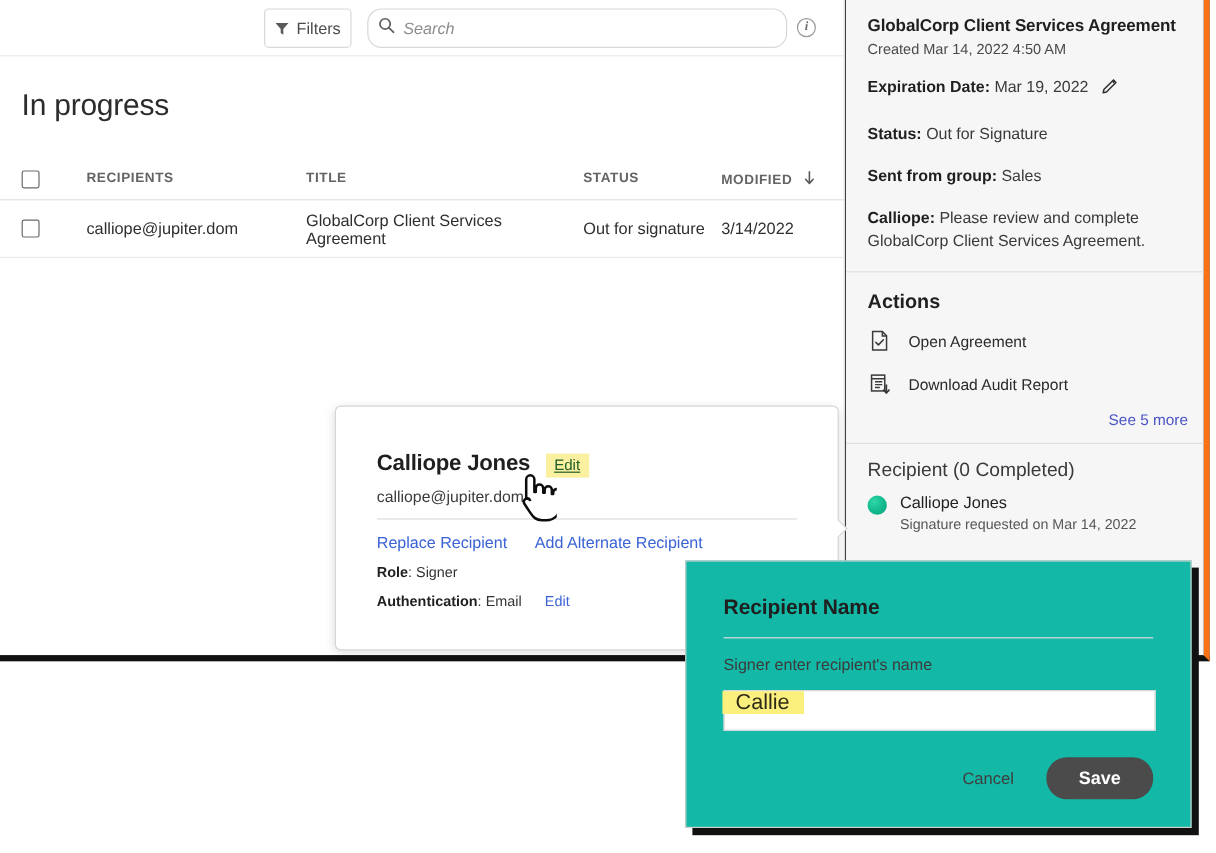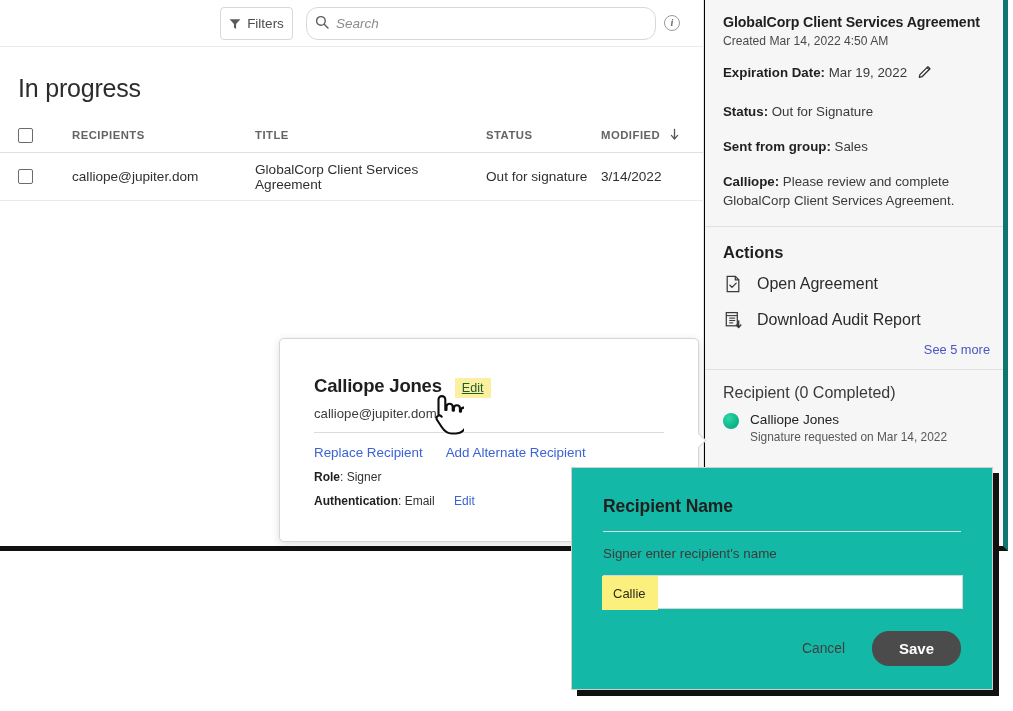--- a/index.html
+++ b/index.html
@@ -8,22 +8,22 @@
     background: #ffffff;
     font-family: "Liberation Sans", sans-serif;
     overflow: hidden;
   }
   #root { position: relative; width: 1013px; height: 711px; background: #fff; }
 
   
   .app-frame {
     position: absolute; left: 0; top: 0;
     width: 1008px; height: 551px;
-    background: #000000;
-    border-right: 5px solid #0f766e;
+    background: #404040;
+    border-right: 5px solid #f97316;
     border-bottom: 5px solid #111;
     overflow: hidden;
   }
 
   
   .list-pane {
     position: absolute; left: 0; top: 0;
     width: 704px; height: 546px;
     background: #ffffff;
     border-right: 1px solid #e4e4e4;
@@ -63,21 +63,21 @@
     font-family: "Liberation Serif", serif; font-style: italic; font-weight: bold;
     cursor: pointer;
   }
 
   .section-title {
     position: absolute; left: 18px; top: 74px;
     font-size: 25px; color: #2c2c2c; font-weight: 400; letter-spacing: -0.2px;
   }
 
   
-  .tbl { position: absolute; left: 0; top: 118px; width: 704px; }
+  .tbl { position: absolute; left: 0; top: 132px; width: 704px; }
   .thead {
     display: flex; align-items: center; height: 35px;
     border-bottom: 1px solid #e0e0e0;
     font-size: 11.3px; color: #646464; font-weight: 700; letter-spacing: 0.5px;
   }
   .trow {
     display: flex; align-items: center; height: 48px;
     border-bottom: 1px solid #eaeaea;
     font-size: 13.6px; color: #2f2f2f;
   }
@@ -103,21 +103,21 @@
   .agr-title { font-size: 14.2px; font-weight: bold; color: #1f1f1f; letter-spacing: -0.1px; }
   .agr-created { font-size: 12.1px; color: #4a4a4a; margin-top: 4px; }
   .kv { font-size: 13.3px; color: #3a3a3a; margin-top: 16px; line-height: 1.42; }
   .kv b { color: #1f1f1f; font-weight: bold; }
   .pencil { display:inline-block; vertical-align: -4px; margin-left: 6px; cursor: pointer; }
   .rail-div { height: 1px; background: #e0e0e0; }
 
   .actions-h { font-size: 16.5px; color: #1f1f1f; font-weight: bold; padding: 16px 18px 4px 18px; }
   .act-row {
     display: flex; align-items: center; gap: 14px;
-    padding: 8px 18px; font-size: 16px; color: #2b2b2b; cursor: pointer;
+    padding: 8px 18px; font-size: 13px; color: #2b2b2b; cursor: pointer;
   }
   .act-ico { width: 20px; height: 20px; flex: none; display:block; }
   .see-more {
     text-align: right; padding: 4px 18px 12px 18px;
     font-size: 12.8px; color: #4a54c4; cursor: pointer;
   }
   .rcp-h { font-size: 16px; color: #3a3a3a; padding: 14px 18px 8px 18px; }
   .rcp-row { display: flex; gap: 11px; padding: 0 18px; align-items: flex-start; }
   .dot {
     width: 16px; height: 16px; border-radius: 50%; flex: none; margin-top: 3px;
@@ -172,24 +172,24 @@
   .dlg-title { font-size: 17.5px; font-weight: bold; color: #1f1f1f; letter-spacing: -0.1px; }
   .dlg-hr { height: 1px; background: #dcdcdc; margin: 14px 0 0 0; }
   .dlg-sub { font-size: 13.4px; color: #3b3b3b; margin-top: 14px; }
   .dlg-input {
     margin-top: 14px; height: 34px; width: 360px;
     border: 1px solid #d6d6d6; background: #fff;
     display: flex; align-items: center;
     cursor: text; position: relative;
   }
   .dlg-val {
-    position: absolute; left: -2px; top: 0; height: 34px;
+    position: absolute; left: -2px; top: 0; height: 19px;
     display: flex; align-items: center;
     background: #fbf07e; padding: 0 12px 0 11px;
-    font-size: 13px; color: #2f2a17;
+    font-size: 18px; color: #2f2a17;
   }
   .dlg-btns { display: flex; justify-content: flex-end; align-items: center; gap: 17px; margin-top: 22px; }
   .btn-cancel { font-size: 13.8px; color: #3f3f3f; padding: 8px 10px; cursor: pointer; background: none; border: none; font-family: inherit; }
   .btn-save {
     font-size: 15px; color: #fff; font-weight: bold;
     background: #4b4b4b; border: none; border-radius: 17px;
     padding: 9px 27px; cursor: pointer; font-family: inherit;
   }
 </style>
 </head>

